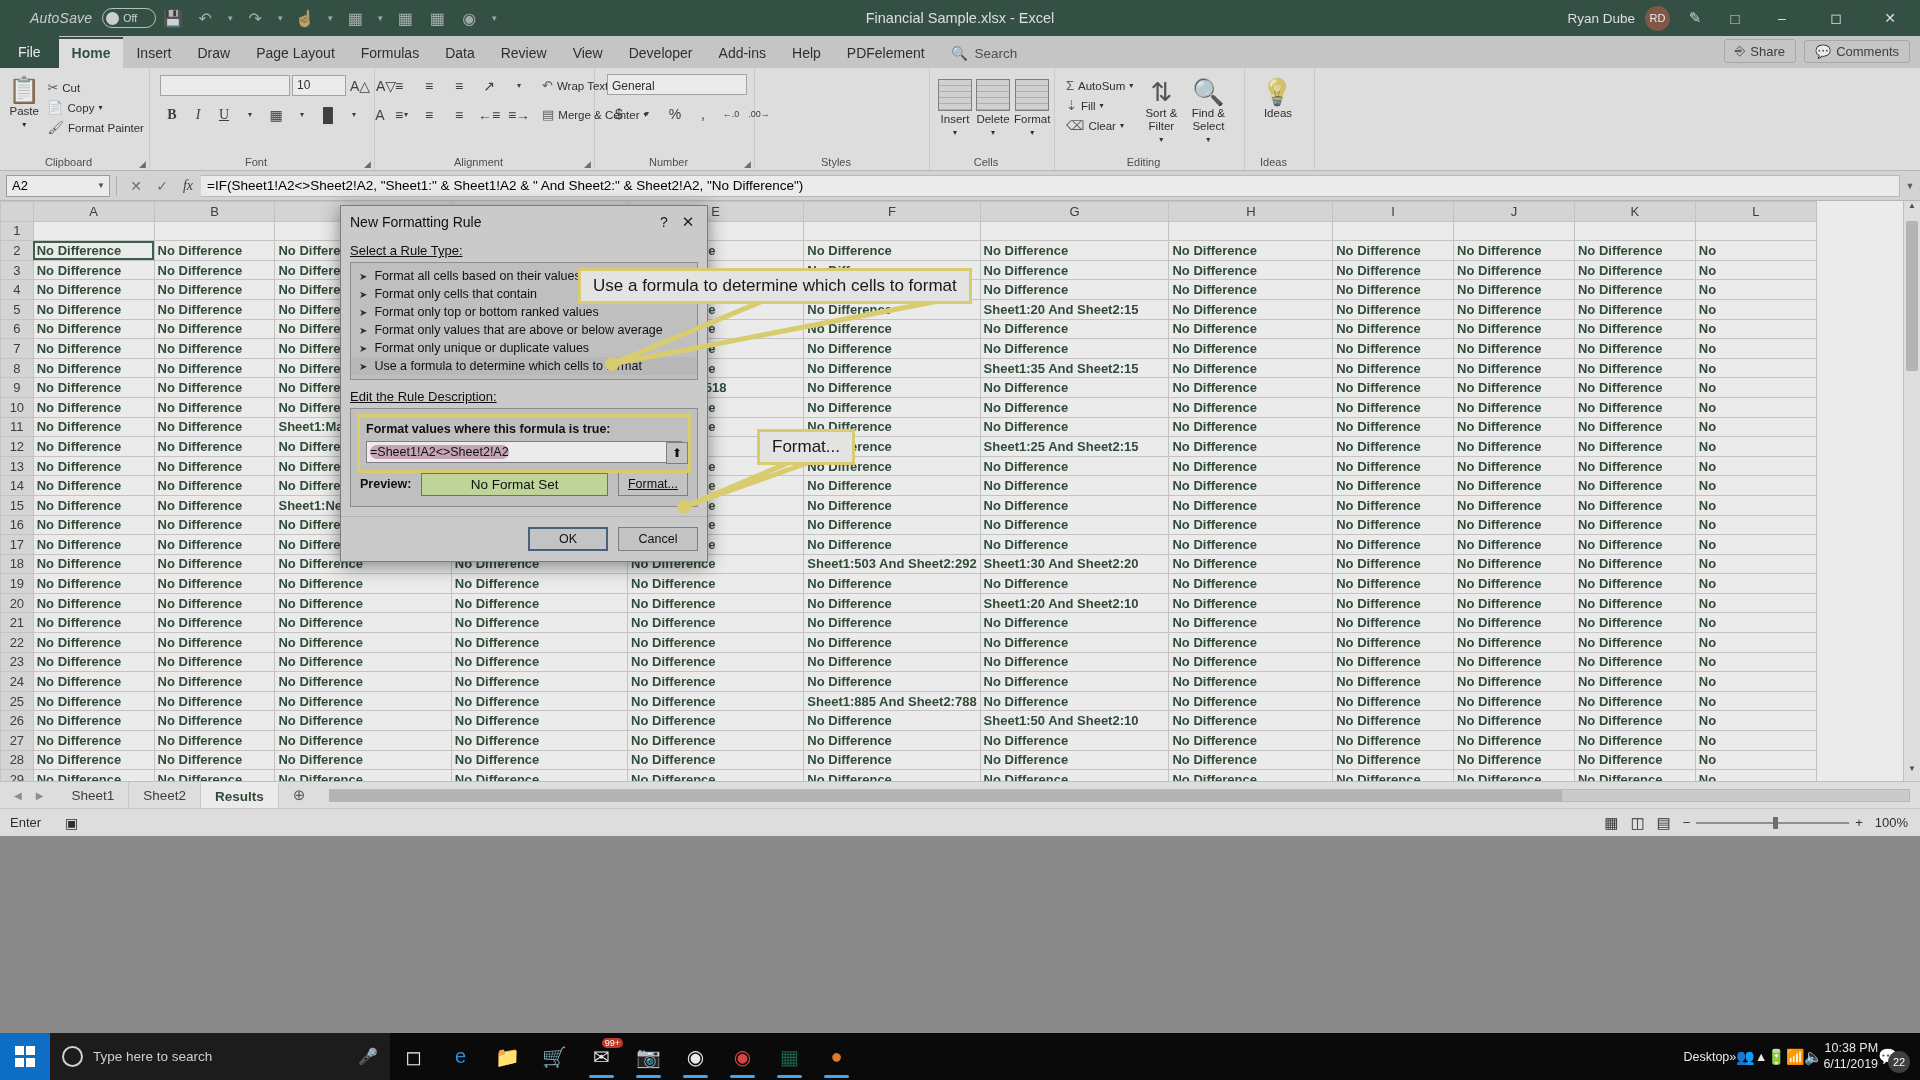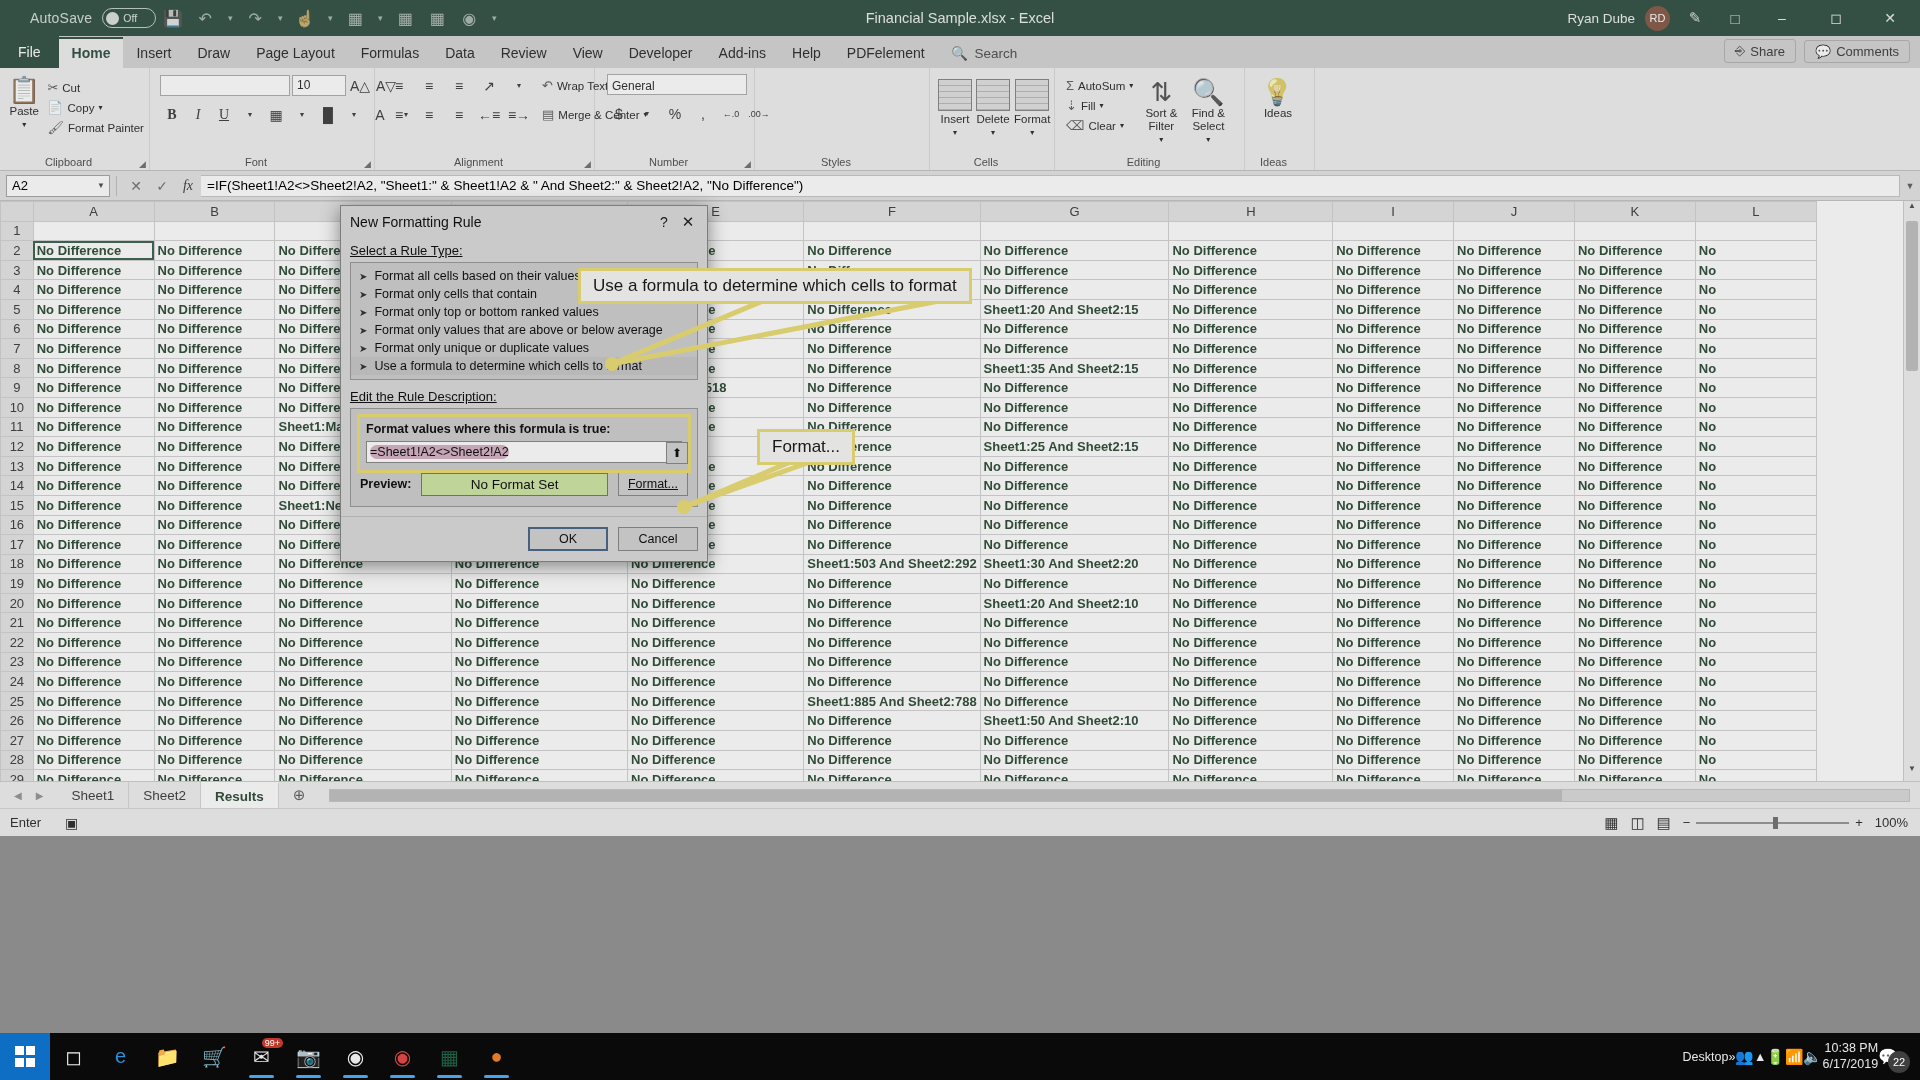--- a/index.html
+++ b/index.html
@@ -11,21 +11,21 @@
   }
   
   #app { position: absolute; inset: 0; filter: grayscale(0.55) brightness(0.92); }
 
   
   .titlebar {
     height: 36px; background: #1d6044; display: flex; align-items: center;
     color: #e8f0ec; font-size: 14px; position: relative;
   }
   .qat { display: flex; align-items: center; gap: 2px; padding-left: 30px; }
-  .autosave-label { font-size: 14px; color: #cfe0d8; letter-spacing: .2px; }
+  .autosave-label { font-size: 14px; color: #cfe0d8; letter-spacing: .2px; font-style: italic; }
   .toggle {
     width: 54px; height: 20px; border-radius: 10px; border: 1.5px solid #bcd4c8;
     display: inline-flex; align-items: center; padding: 0 3px; margin-left: 8px;
     font-size: 10.5px; color: #d9e8e0; gap: 4px;
   }
   .toggle .knob { width: 13px; height: 13px; border-radius: 50%; background: #d6e4dc; }
   .qbtn {
     width: 30px; height: 28px; display: flex; align-items: center; justify-content: center;
     color: #b9cfc4; font-size: 16px; opacity: .85;
   }
@@ -1031,20 +1031,25 @@
 
 <div class="taskbar">
   <div class="startbtn">
     <span class="w">
         <i></i>
         <i></i>
         <i></i>
         <i></i>
       </span>
   </div>
+  <div class="tsearch">
+    <span class="circ"></span>
+    <span>Type here to search</span>
+    <span style="margin-left:auto;font-size:16px">🎤</span>
+  </div>
   <span class="ticon">◻</span>
   <span class="ticon" style="color:#2e8ed6">e</span>
   <span class="ticon" style="color:#e8b23a">📁</span>
   <span class="ticon" style="color:#6bb5e8">🛒</span>
   <span class="ticon run">
     <span style="color:#e8e8e8">✉</span>
     <span style="position:absolute;top:5px;right:2px;background:#c0392b;color:#fff;font-size:9px;border-radius:8px;padding:0 3px">99+</span>
   </span>
   <span class="ticon run" style="color:#5aa9e0">📷</span>
   <span class="ticon run">◉</span>
@@ -1054,20 +1059,20 @@
   <div class="tray">
     <span>Desktop</span>
     <span>»</span>
     <span style="font-size:15px">👥</span>
     <span>▲</span>
     <span style="font-size:15px">🔋</span>
     <span style="font-size:15px">📶</span>
     <span style="font-size:15px">🔈</span>
     <div class="clock">
       <div>10:38 PM</div>
-      <div>6/17/2019</div>
+      <div>6/11/2019</div>
     </div>
     <span style="position:relative;display:flex;align-items:center">
       <span style="font-size:16px">💬</span>
       <span class="badge" style="margin-left:-10px;margin-top:10px">22</span>
     </span>
   </div>
 </div>
 
 </body></html>

